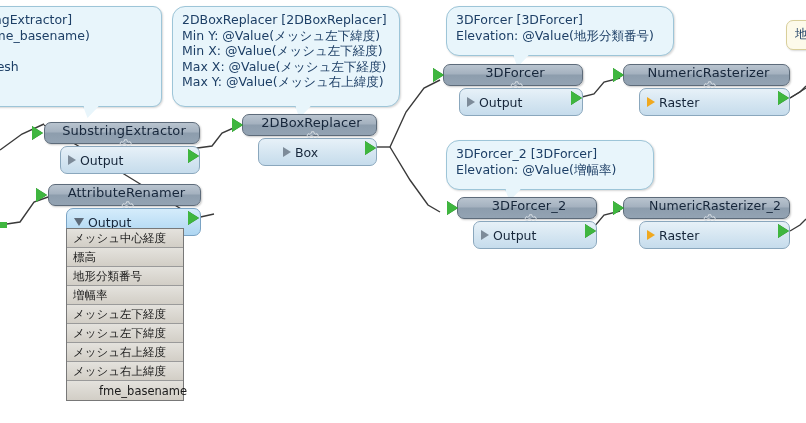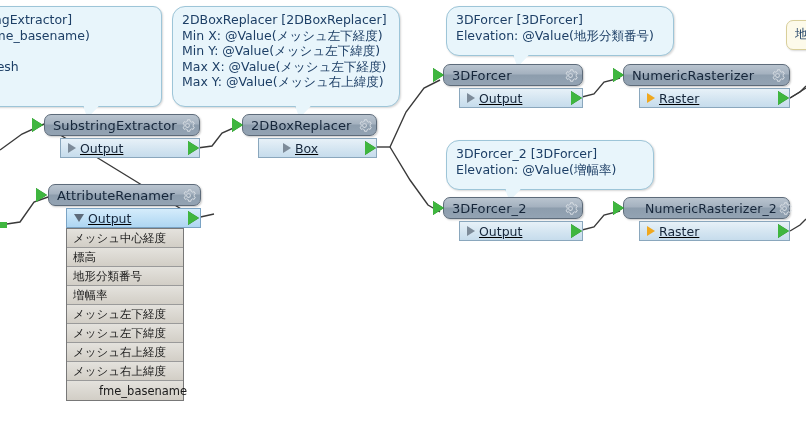--- a/index.html
+++ b/index.html
@@ -68,42 +68,42 @@
     position: relative;
     height: 22px;
     box-sizing: border-box;
     border: 1px solid #5d6b7a;
     border-radius: 7px;
     background: linear-gradient(to bottom, #b9c4cf 0%, #a4b1bf 45%, #8d9dad 50%, #93a3b3 100%);
     box-shadow: 1px 1px 2px rgba(0,0,0,.22);
     display: flex;
     align-items: center;
     padding: 0 4px 0 8px;
+    flex-direction: column;
   }
   .node-title {
     font-size: 13px;
     color: #16263a;
     white-space: nowrap;
     flex: 1 1 auto;
     letter-spacing: .1px;
   }
   .gear { flex: 0 0 auto; width: 15px; height: 15px; display: block; }
 
   .port-row {
     position: relative;
-    height: 20px;
+    height: 28px;
     margin-top: 2px;
     box-sizing: border-box;
     border: 1px solid #8aa7bd;
-    border-radius: 0;
+    border-radius: 7px;
     background: linear-gradient(to bottom, #e7f1f8 0%, #d4e5f1 55%, #c6dcec 100%);
     display: flex;
     align-items: center;
     padding-left: 7px;
-    text-decoration: underline;
   }
   .port-row.sel {
     background: linear-gradient(to bottom, #d5ecfb 0%, #bfe0f6 55%, #aed6f2 100%);
     border-color: #7aa3c4;
   }
   .port-label {
     font-size: 12.5px;
     color: #16263a;
     white-space: nowrap;
   }
@@ -196,22 +196,22 @@
   <div class="callout" style="left:-60px; top:6px; width:222px; height:101px; border-radius:0 9px 9px 0;">
     <span class="ln">SubstringExtractor]</span>
     <span class="ln">Value(fme_basename)</span>
     <span class="ln">&nbsp;</span>
     <span class="ln">imaryMesh</span>
     <span class="tail" style="left:142px;"></span>
   </div>
 
   <div class="callout" style="left:172px; top:6px; width:228px; height:101px;">
     <span class="ln">2DBoxReplacer [2DBoxReplacer]</span>
+    <span class="ln">Min Y: @Value(メッシュ左下緯度)</span>
     <span class="ln">Min X: @Value(メッシュ左下経度)</span>
-    <span class="ln">Min Y: @Value(メッシュ左下緯度)</span>
     <span class="ln">Max X: @Value(メッシュ左下経度)</span>
     <span class="ln">Max Y: @Value(メッシュ右上緯度)</span>
     <span class="tail" style="left:122px;"></span>
   </div>
 
   <div class="callout" style="left:446px; top:6px; width:228px; height:50px;">
     <span class="ln">3DForcer [3DForcer]</span>
     <span class="ln">Elevation: @Value(地形分類番号)</span>
     <span class="tail" style="left:66px;"></span>
   </div>
@@ -219,21 +219,21 @@
   <div class="callout" style="left:446px; top:140px; width:208px; height:50px;">
     <span class="ln">3DForcer_2 [3DForcer]</span>
     <span class="ln">Elevation: @Value(増幅率)</span>
     <span class="tail" style="left:58px;"></span>
   </div>
 
   <div class="callout-yellow" style="left:786px; top:20px; width:40px; height:30px;">
     <span>地</span>
   </div>
 
-  <div class="node" style="left:44px; top:114px; width:156px;">
+  <div class="node" style="left:44px; top:122px; width:156px;">
     <div class="node-header">
       <span class="node-title">SubstringExtractor</span>
       <svg class="gear" viewBox="0 0 24 24">
         <path d="M12 8.2a3.8 3.8 0 100 7.6 3.8 3.8 0 000-7.6zm0 6.1a2.3 2.3 0 110-4.6 2.3 2.3 0 010 4.6z" fill="#d7dde3"></path>
         <path d="M21 12c0-.5-.05-1-.14-1.47l2.02-1.4-1.9-3.3-2.33.85a8.9 8.9 0 00-2.5-1.45L15.8 2.8h-3.8l-.35 2.43a8.9 8.9 0 00-2.5 1.45l-2.33-.85-1.9 3.3 2.02 1.4a9 9 0 000 2.94l-2.02 1.4 1.9 3.3 2.33-.85a8.9 8.9 0 002.5 1.45l.35 2.43h3.8l.35-2.43a8.9 8.9 0 002.5-1.45l2.33.85 1.9-3.3-2.02-1.4c.09-.47.14-.97.14-1.47z" fill="none" stroke="#d7dde3" stroke-width="1.6"></path>
       </svg>
     </div>
     <div class="port-row" style="margin-left:16px; width:140px;">
       <span class="tri"></span>
       <span class="port-label">Output</span>
@@ -311,21 +311,21 @@
       </svg>
     </div>
     <div class="port-row" style="margin-left:16px; width:151px;">
       <span class="tri orange"></span>
       <span class="port-label">Raster</span>
     </div>
     <span class="arrow-green" style="left:-10px; top:4px;"></span>
     <span class="arrow-green" style="left:155px; top:27px;"></span>
   </div>
 
-  <div class="node" style="left:443px; top:197px; width:140px;">
+  <div class="node" style="left:457px; top:197px; width:140px;">
     <div class="node-header">
       <span class="node-title">3DForcer_2</span>
       <svg class="gear" viewBox="0 0 24 24">
         <path d="M12 8.2a3.8 3.8 0 100 7.6 3.8 3.8 0 000-7.6zm0 6.1a2.3 2.3 0 110-4.6 2.3 2.3 0 010 4.6z" fill="#d7dde3"></path>
         <path d="M21 12c0-.5-.05-1-.14-1.47l2.02-1.4-1.9-3.3-2.33.85a8.9 8.9 0 00-2.5-1.45L15.8 2.8h-3.8l-.35 2.43a8.9 8.9 0 00-2.5 1.45l-2.33-.85-1.9 3.3 2.02 1.4a9 9 0 000 2.94l-2.02 1.4 1.9 3.3 2.33-.85a8.9 8.9 0 002.5 1.45l.35 2.43h3.8l.35-2.43a8.9 8.9 0 002.5-1.45l2.33.85 1.9-3.3-2.02-1.4c.09-.47.14-.97.14-1.47z" fill="none" stroke="#d7dde3" stroke-width="1.6"></path>
       </svg>
     </div>
     <div class="port-row" style="margin-left:16px; width:124px;">
       <span class="tri"></span>
       <span class="port-label">Output</span>

